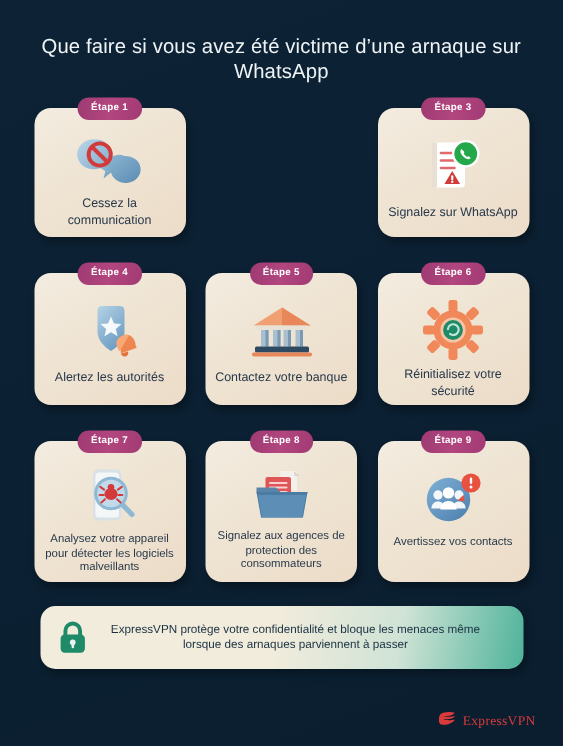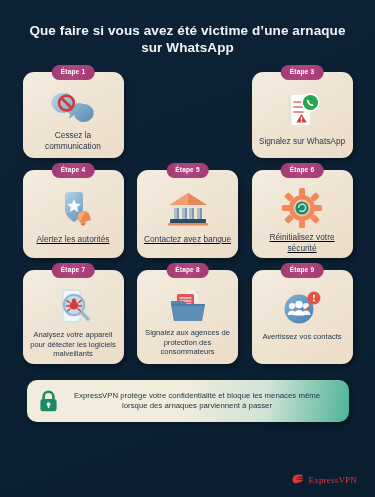--- a/index.html
+++ b/index.html
@@ -19,49 +19,49 @@
     height: 497px;
     background: linear-gradient(160deg, #0d2335 0%, #0b2032 55%, #0a1e2f 100%);
     position: relative;
     box-sizing: border-box;
   }
   .title {
     text-align: center;
     color: #eef3f6;
     font-size: 13.5px;
     line-height: 17px;
-    font-weight: 700;
+    font-weight: 400;
     padding: 22px 26px 0 26px;
     letter-spacing: 0.1px;
   }
   .grid {
     margin: 16px auto 0 auto;
     width: 330px;
     display: flex;
     flex-direction: column;
-    gap: 12px;
+    gap: 24px;
   }
   .row {
     display: flex;
     justify-content: space-between;
   }
   .card {
     position: relative;
     width: 101px;
     border-radius: 11px;
     background: linear-gradient(150deg, #f3ece0 0%, #efe4d3 45%, #ecdcc8 100%);
     box-shadow: 2px 3px 5px rgba(0,0,0,0.32);
     display: flex;
     flex-direction: column;
     align-items: center;
     padding: 16px 5px 8px 5px;
     box-sizing: border-box;
   }
   .row1 .card { height: 86px; }
-  .row2 .card { height: 88px; text-decoration: underline; }
+  .row2 .card { height: 88px; }
   .row3 .card { height: 94px; }
   .badge {
     position: absolute;
     top: -7px;
     left: 50%;
     transform: translateX(-50%);
     background: linear-gradient(100deg, #9e3a72 0%, #b2467f 50%, #a23a74 100%);
     color: #ffffff;
     font-size: 6.5px;
     font-weight: 700;
@@ -227,21 +227,21 @@
             <g fill="#7a99b4">
               <rect x="11" y="17" width="2" height="11"></rect>
               <rect x="19" y="17" width="2" height="11"></rect>
               <rect x="26" y="17" width="2" height="11"></rect>
               <rect x="34" y="17" width="2" height="11"></rect>
             </g>
             <rect x="4" y="28" width="36" height="4" rx="1" fill="#2e4a63"></rect>
             <rect x="2" y="32" width="40" height="2.6" rx="1.2" fill="#e8875a"></rect>
           </svg>
         </div>
-        <div class="card-label">Contactez avez banque</div>
+        <div class="card-label">Contactez votre banque</div>
       </div>
 
       <div class="card">
         <div class="badge">Étape 6</div>
         <div class="icon-wrap">
           <svg width="40" height="40" viewBox="0 0 40 40">
             <g fill="#f0885a">
               <circle cx="20" cy="20" r="13"></circle>
               <rect x="17" y="0" width="6" height="8" rx="1.6"></rect>
               <rect x="17" y="32" width="6" height="8" rx="1.6"></rect>

